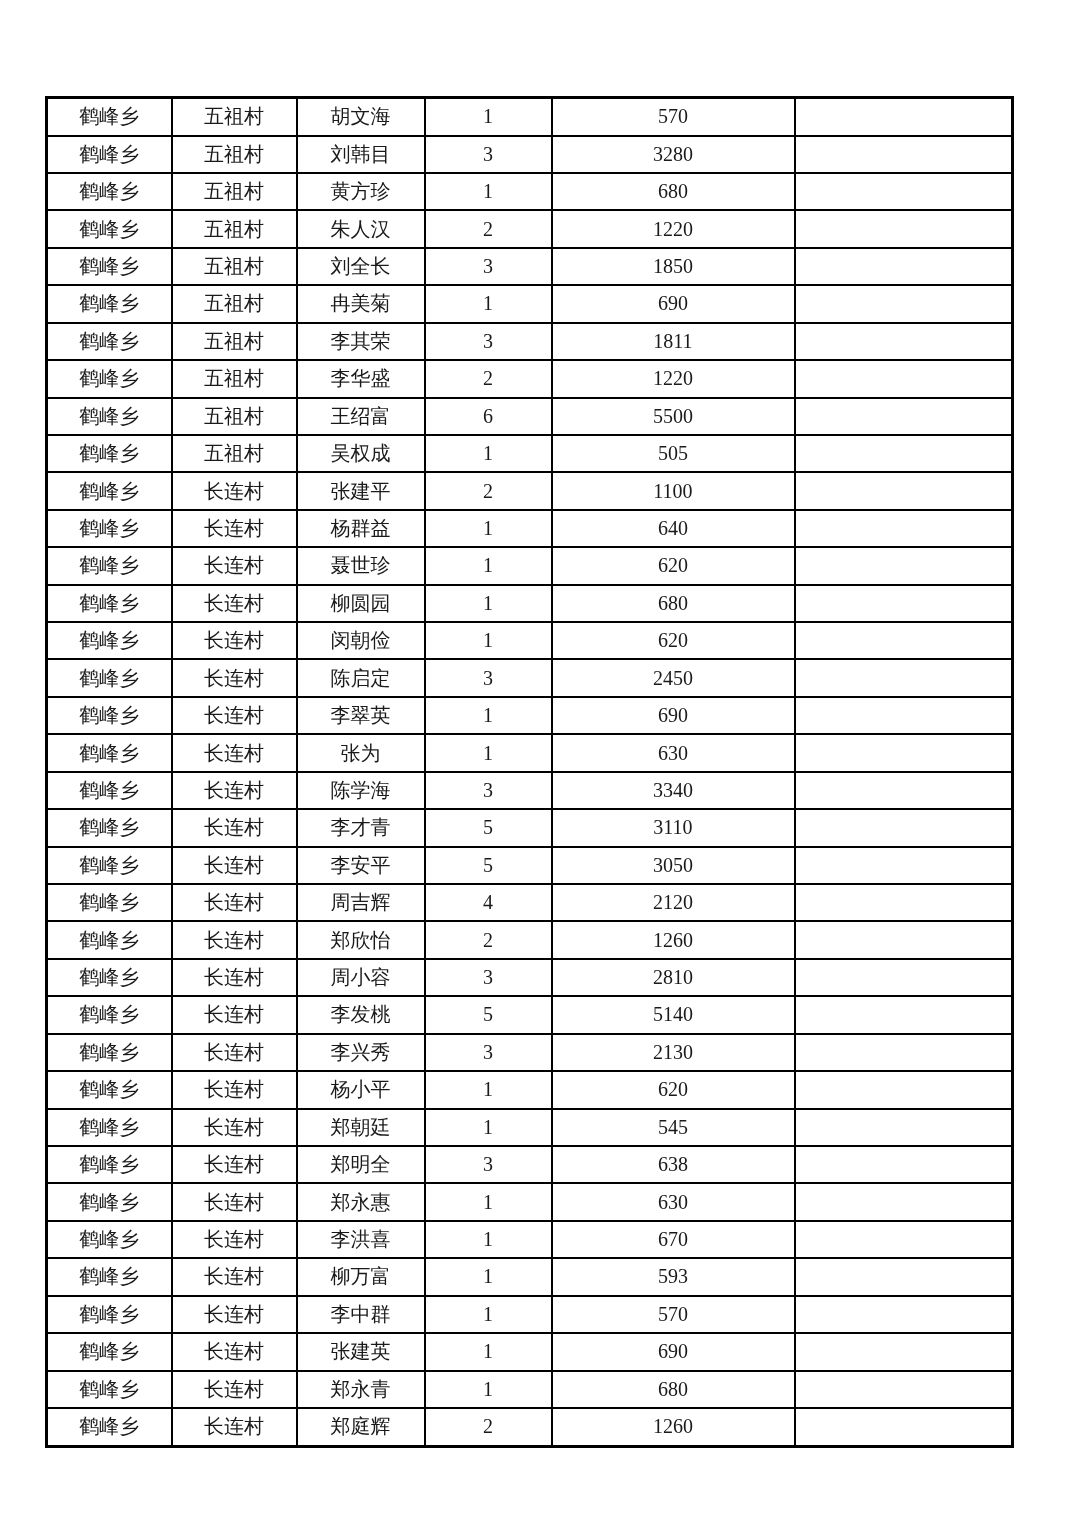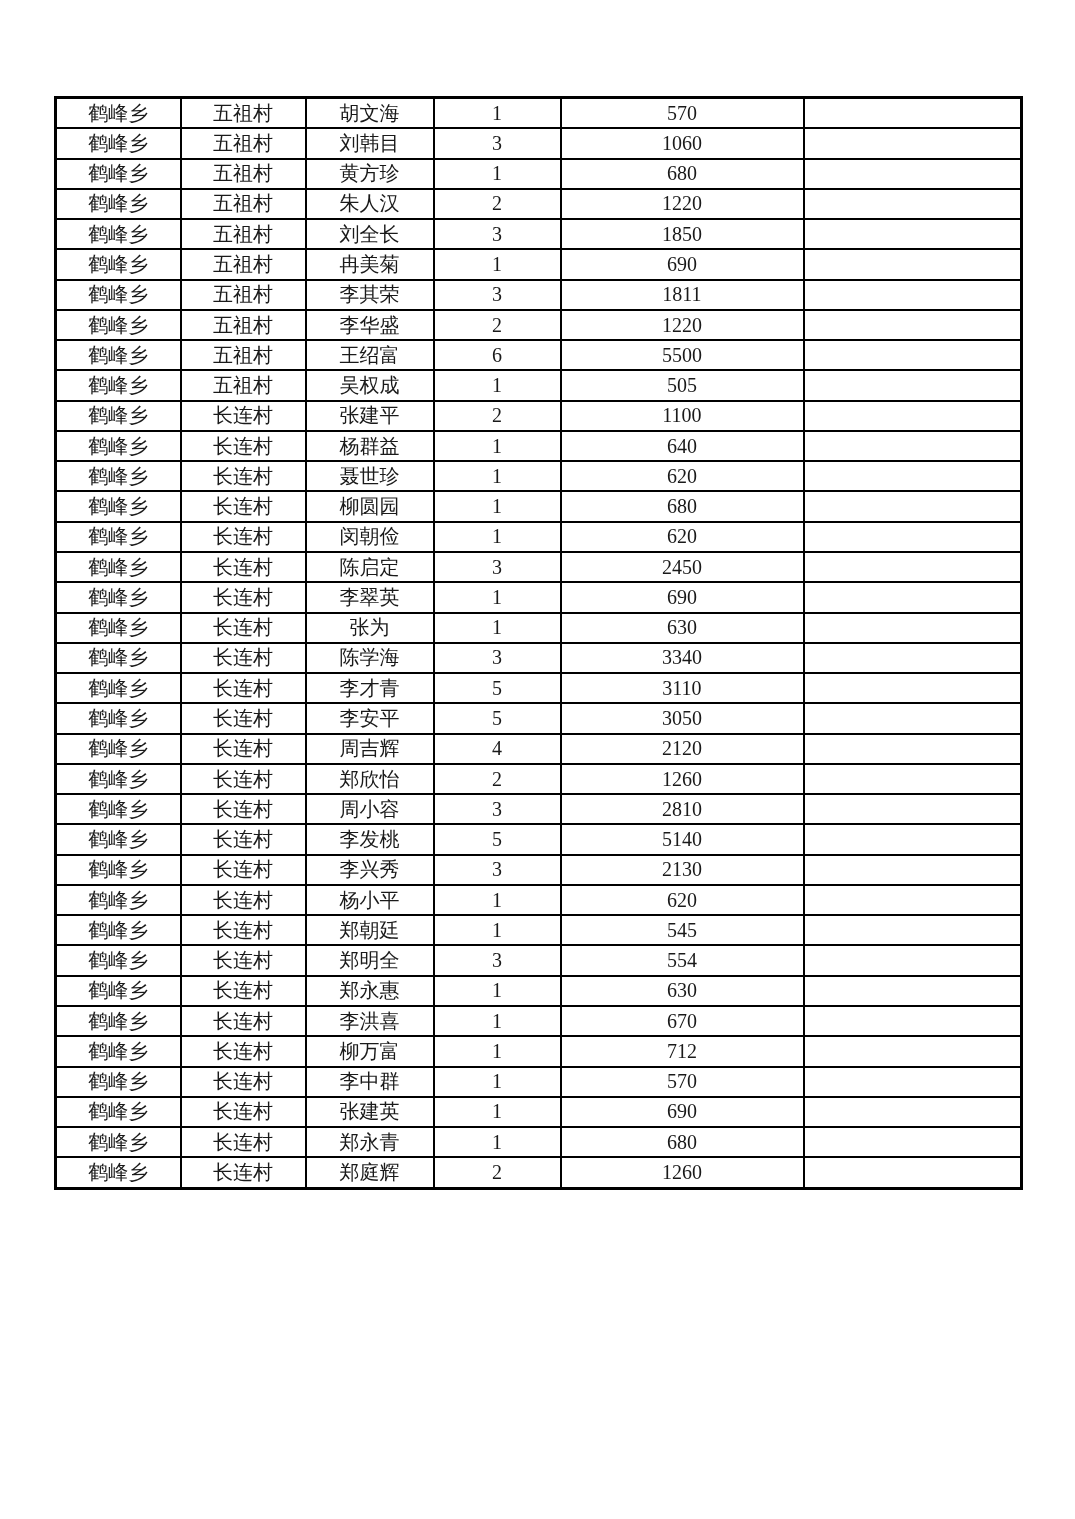--- a/index.html
+++ b/index.html
@@ -14,24 +14,24 @@
   }
   .page {
     position: relative;
     width: 1075px;
     height: 1519px;
     background: #ffffff;
     overflow: hidden;
   }
   table.roster {
     position: absolute;
-    left: 54px;
+    left: 45px;
     top: 96px;
     width: 966px;
-    height: 1094px;
+    height: 1352px;
     border-collapse: collapse;
     table-layout: fixed;
     border: 3px solid #000000;
   }
   table.roster td {
     border: 2px solid #000000;
     text-align: center;
     vertical-align: middle;
     font-size: 20px;
     color: #1a1a1a;
@@ -60,21 +60,21 @@
           <td>胡文海</td>
           <td>1</td>
           <td>570</td>
           <td></td>
         </tr>
         <tr>
           <td>鹤峰乡</td>
           <td>五祖村</td>
           <td>刘韩目</td>
           <td>3</td>
-          <td>1060</td>
+          <td>3280</td>
           <td></td>
         </tr>
         <tr>
           <td>鹤峰乡</td>
           <td>五祖村</td>
           <td>黄方珍</td>
           <td>1</td>
           <td>680</td>
           <td></td>
         </tr>
@@ -276,21 +276,21 @@
           <td>郑朝廷</td>
           <td>1</td>
           <td>545</td>
           <td></td>
         </tr>
         <tr>
           <td>鹤峰乡</td>
           <td>长连村</td>
           <td>郑明全</td>
           <td>3</td>
-          <td>554</td>
+          <td>638</td>
           <td></td>
         </tr>
         <tr>
           <td>鹤峰乡</td>
           <td>长连村</td>
           <td>郑永惠</td>
           <td>1</td>
           <td>630</td>
           <td></td>
         </tr>
@@ -300,21 +300,21 @@
           <td>李洪喜</td>
           <td>1</td>
           <td>670</td>
           <td></td>
         </tr>
         <tr>
           <td>鹤峰乡</td>
           <td>长连村</td>
           <td>柳万富</td>
           <td>1</td>
-          <td>712</td>
+          <td>593</td>
           <td></td>
         </tr>
         <tr>
           <td>鹤峰乡</td>
           <td>长连村</td>
           <td>李中群</td>
           <td>1</td>
           <td>570</td>
           <td></td>
         </tr>

